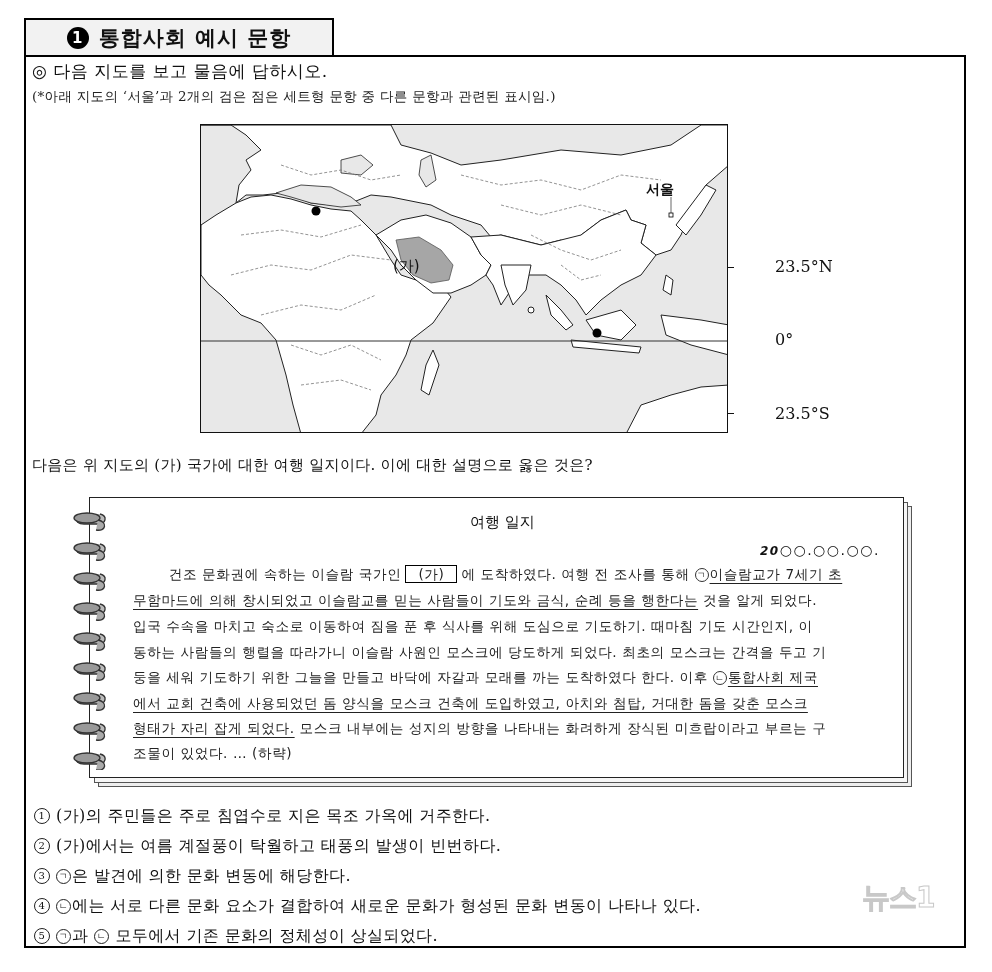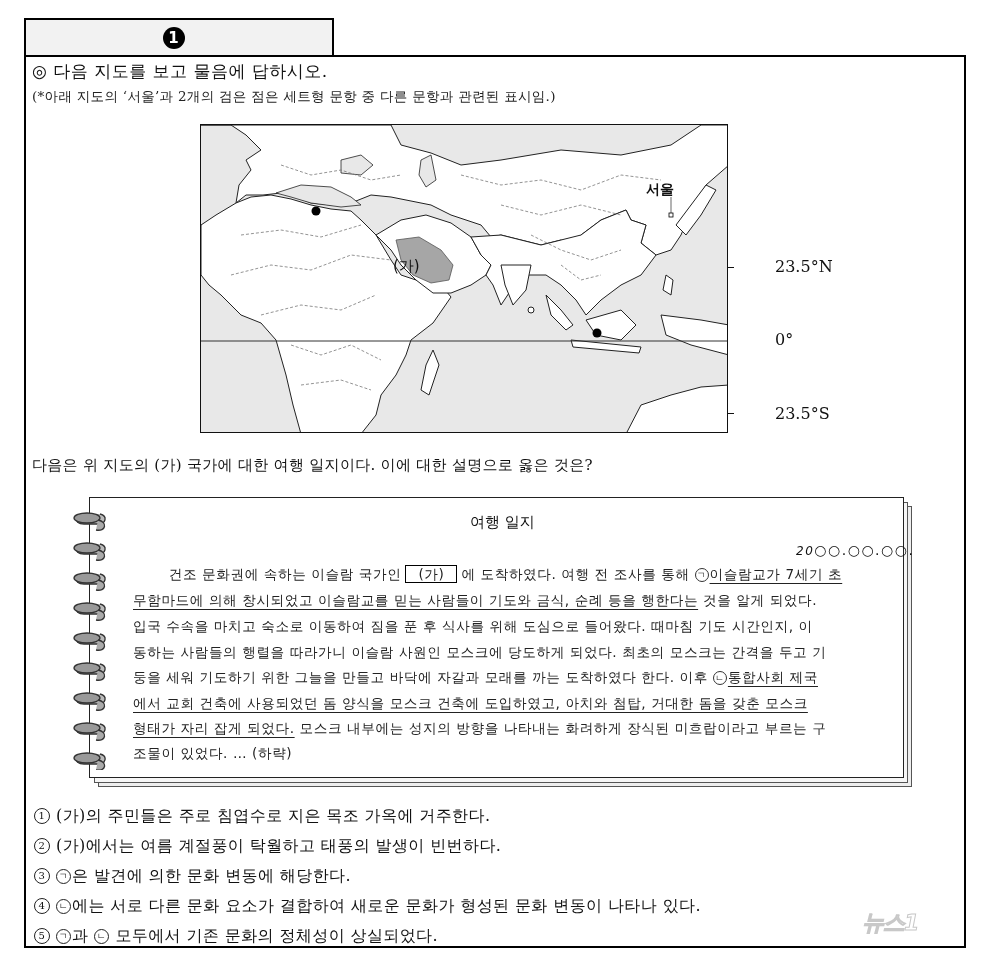--- a/index.html
+++ b/index.html
@@ -40,46 +40,47 @@
   .journal-shadow2 { position: absolute; left: 98px; top: 506px; width: 814px; height: 281px; border: 1px solid #555; background: #eee; }
   .journal-shadow1 { position: absolute; left: 94px; top: 502px; width: 814px; height: 281px; border: 1px solid #555; background: #f6f6f6; }
   .journal {
     position: absolute; left: 89px; top: 497px; width: 815px; height: 281px;
     border: 1.5px solid #222; background: #fff;
   }
   .rings { position: absolute; left: 66px; top: 510px; width: 50px; height: 260px; }
 
   .journal-title { position: absolute; left: 470px; top: 513px; font-family: "DejaVu Sans", sans-serif; font-size: 15px; }
   .journal-date { position: absolute; left: 760px; top: 542px; font-family: "DejaVu Sans", sans-serif; font-size: 14px; letter-spacing: 1.5px; }
-  .journal-date i { font-style: italic; font-weight: normal; font-size: 12px; margin-left: 36px; }
+  .journal-date i { font-style: italic; font-weight: bold; font-size: 12px; }
 
   .jline {
     position: absolute; left: 133px; width: 745px;
     font-family: "DejaVu Sans", sans-serif; font-size: 13.6px; line-height: 20px;
     white-space: nowrap; letter-spacing: 0.6px; color: #222;
   }
   .ul { text-decoration: underline; text-underline-offset: 4px; text-decoration-thickness: 1px; }
   .blank { display: inline-block; border: 1.3px solid #000; padding: 0 12px; line-height: 16px; margin: 0 4px; }
   .circ { display: inline-flex; width: 14px; height: 14px; border: 1px solid #333; border-radius: 50%; font-size: 9px; align-items: center; justify-content: center; vertical-align: 1px; margin-right: 1px; }
 
   .opt { position: absolute; left: 34px; font-size: 16px; letter-spacing: 0.4px; white-space: nowrap; }
   .opt .n { display: inline-flex; width: 16px; height: 16px; border: 1px solid #222; border-radius: 50%; font-size: 10px; align-items: center; justify-content: center; vertical-align: 2px; margin-right: 6px; }
   .opt .c { display: inline-flex; width: 15px; height: 15px; border: 1px solid #222; border-radius: 50%; font-size: 9px; align-items: center; justify-content: center; vertical-align: 2px; margin-right: 1px; }
 
   .watermark {
-    position: absolute; left: 862px; top: 908px; font-family: "DejaVu Sans", sans-serif;
-    font-size: 22px; font-style: italic; font-weight: bold; color: transparent;
+    position: absolute; left: 862px; top: 879px; font-family: "DejaVu Sans", sans-serif;
+    font-size: 28px; font-weight: bold; color: transparent;
     -webkit-text-stroke: 1px #c8c8c8; letter-spacing: -1px;
   }
 </style>
 </head>
 <body>
 
 <div class="title-tab">
   <span class="num">1</span>
+  <span>통합사회 예시 문항</span>
 </div>
 
 <div class="frame"></div>
 
 <div class="instr">◎ 다음 지도를 보고 물음에 답하시오.</div>
 <div class="note">(*아래 지도의 ‘서울’과 2개의 검은 점은 세트형 문항 중 다른 문항과 관련된 표시임.)</div>
 
 <div class="map">
   <svg width="528" height="309" viewBox="0 0 528 309">
     <g fill="#ffffff" stroke="#222" stroke-width="1">
@@ -176,21 +177,21 @@
 
 <div class="journal-title">여행 일지</div>
 <div class="journal-date"><i>20</i><span>○○.○○.○○.</span></div>
 
 <div class="jline" style="top:564px;text-align:center;">
   <span> 건조 문화권에 속하는 이슬람 국가인</span><span class="blank">(가)</span><span>에 도착하였다. 여행 전 조사를 통해 </span><span class="circ">ㄱ</span><span class="ul">이슬람교가 7세기 초</span>
 </div>
 <div class="jline" style="top:590px;">
   <span class="ul">무함마드에 의해 창시되었고 이슬람교를 믿는 사람들이 기도와 금식, 순례 등을 행한다는</span><span> 것을 알게 되었다.</span>
 </div>
-<div class="jline" style="top:616px;">입국 수속을 마치고 숙소로 이동하여 짐을 푼 후 식사를 위해 도심으로 들어왔다. 때마침 기도 시간인지, 이</div>
+<div class="jline" style="top:616px;">입국 수속을 마치고 숙소로 이동하여 짐을 푼 후 식사를 위해 도심으로 기도하기. 때마침 기도 시간인지, 이</div>
 <div class="jline" style="top:642px;">동하는 사람들의 행렬을 따라가니 이슬람 사원인 모스크에 당도하게 되었다. 최초의 모스크는 간격을 두고 기</div>
 <div class="jline" style="top:667px;">
   <span>둥을 세워 기도하기 위한 그늘을 만들고 바닥에 자갈과 모래를 까는 도착하였다 한다. 이후 </span><span class="circ">ㄴ</span><span class="ul">통합사회 제국</span>
 </div>
 <div class="jline" style="top:693px;">
   <span class="ul">에서 교회 건축에 사용되었던 돔 양식을 모스크 건축에 도입하였고, 아치와 첨탑, 거대한 돔을 갖춘 모스크</span>
 </div>
 <div class="jline" style="top:718px;">
   <span class="ul">형태가 자리 잡게 되었다.</span><span> 모스크 내부에는 성지의 방향을 나타내는 화려하게 장식된 미흐랍이라고 부르는 구</span>
 </div>

